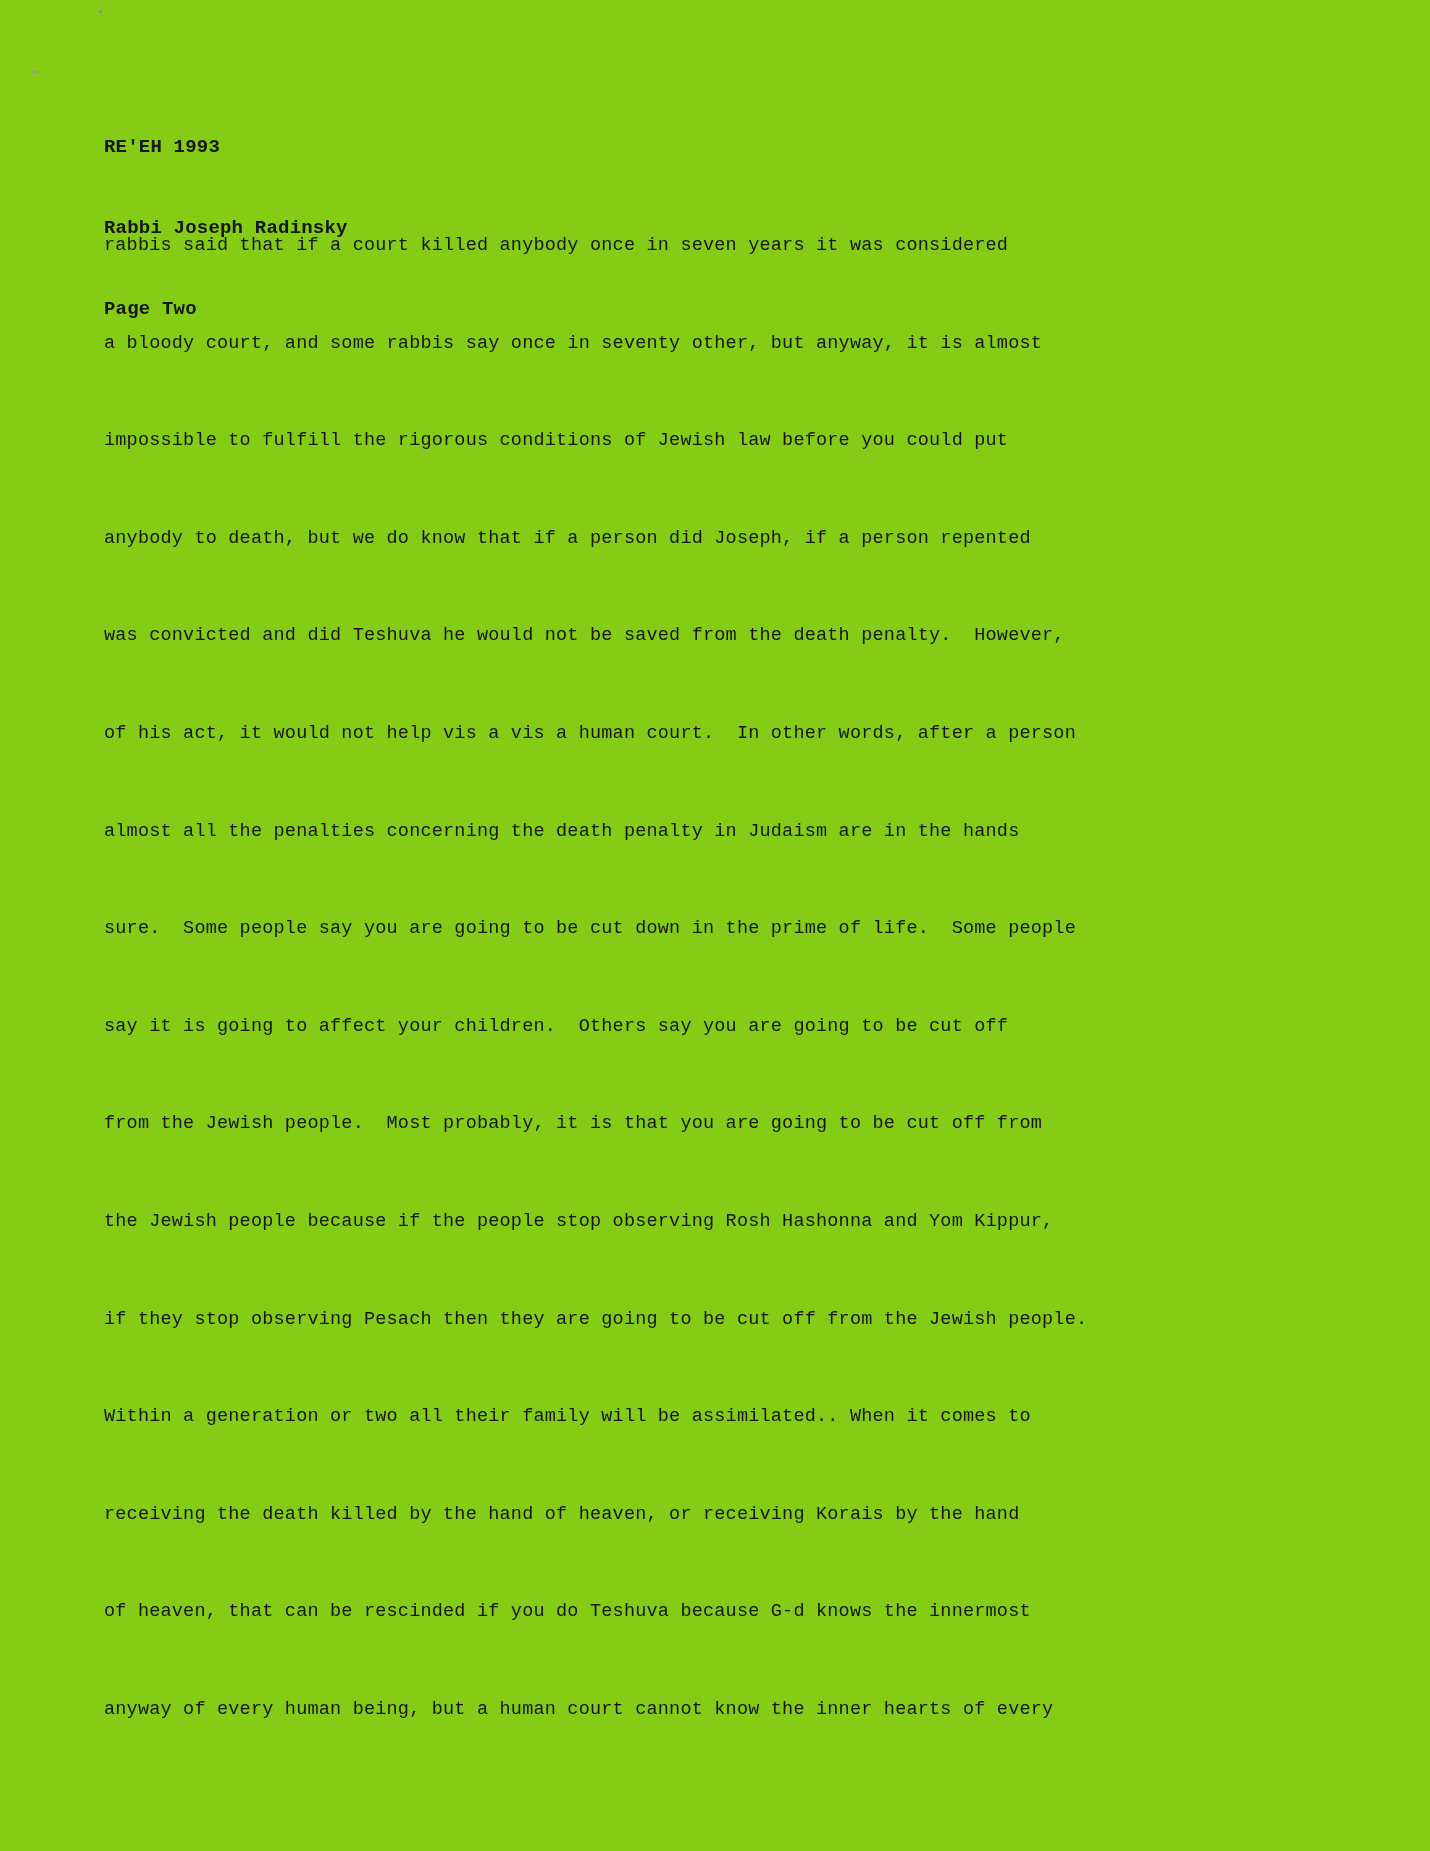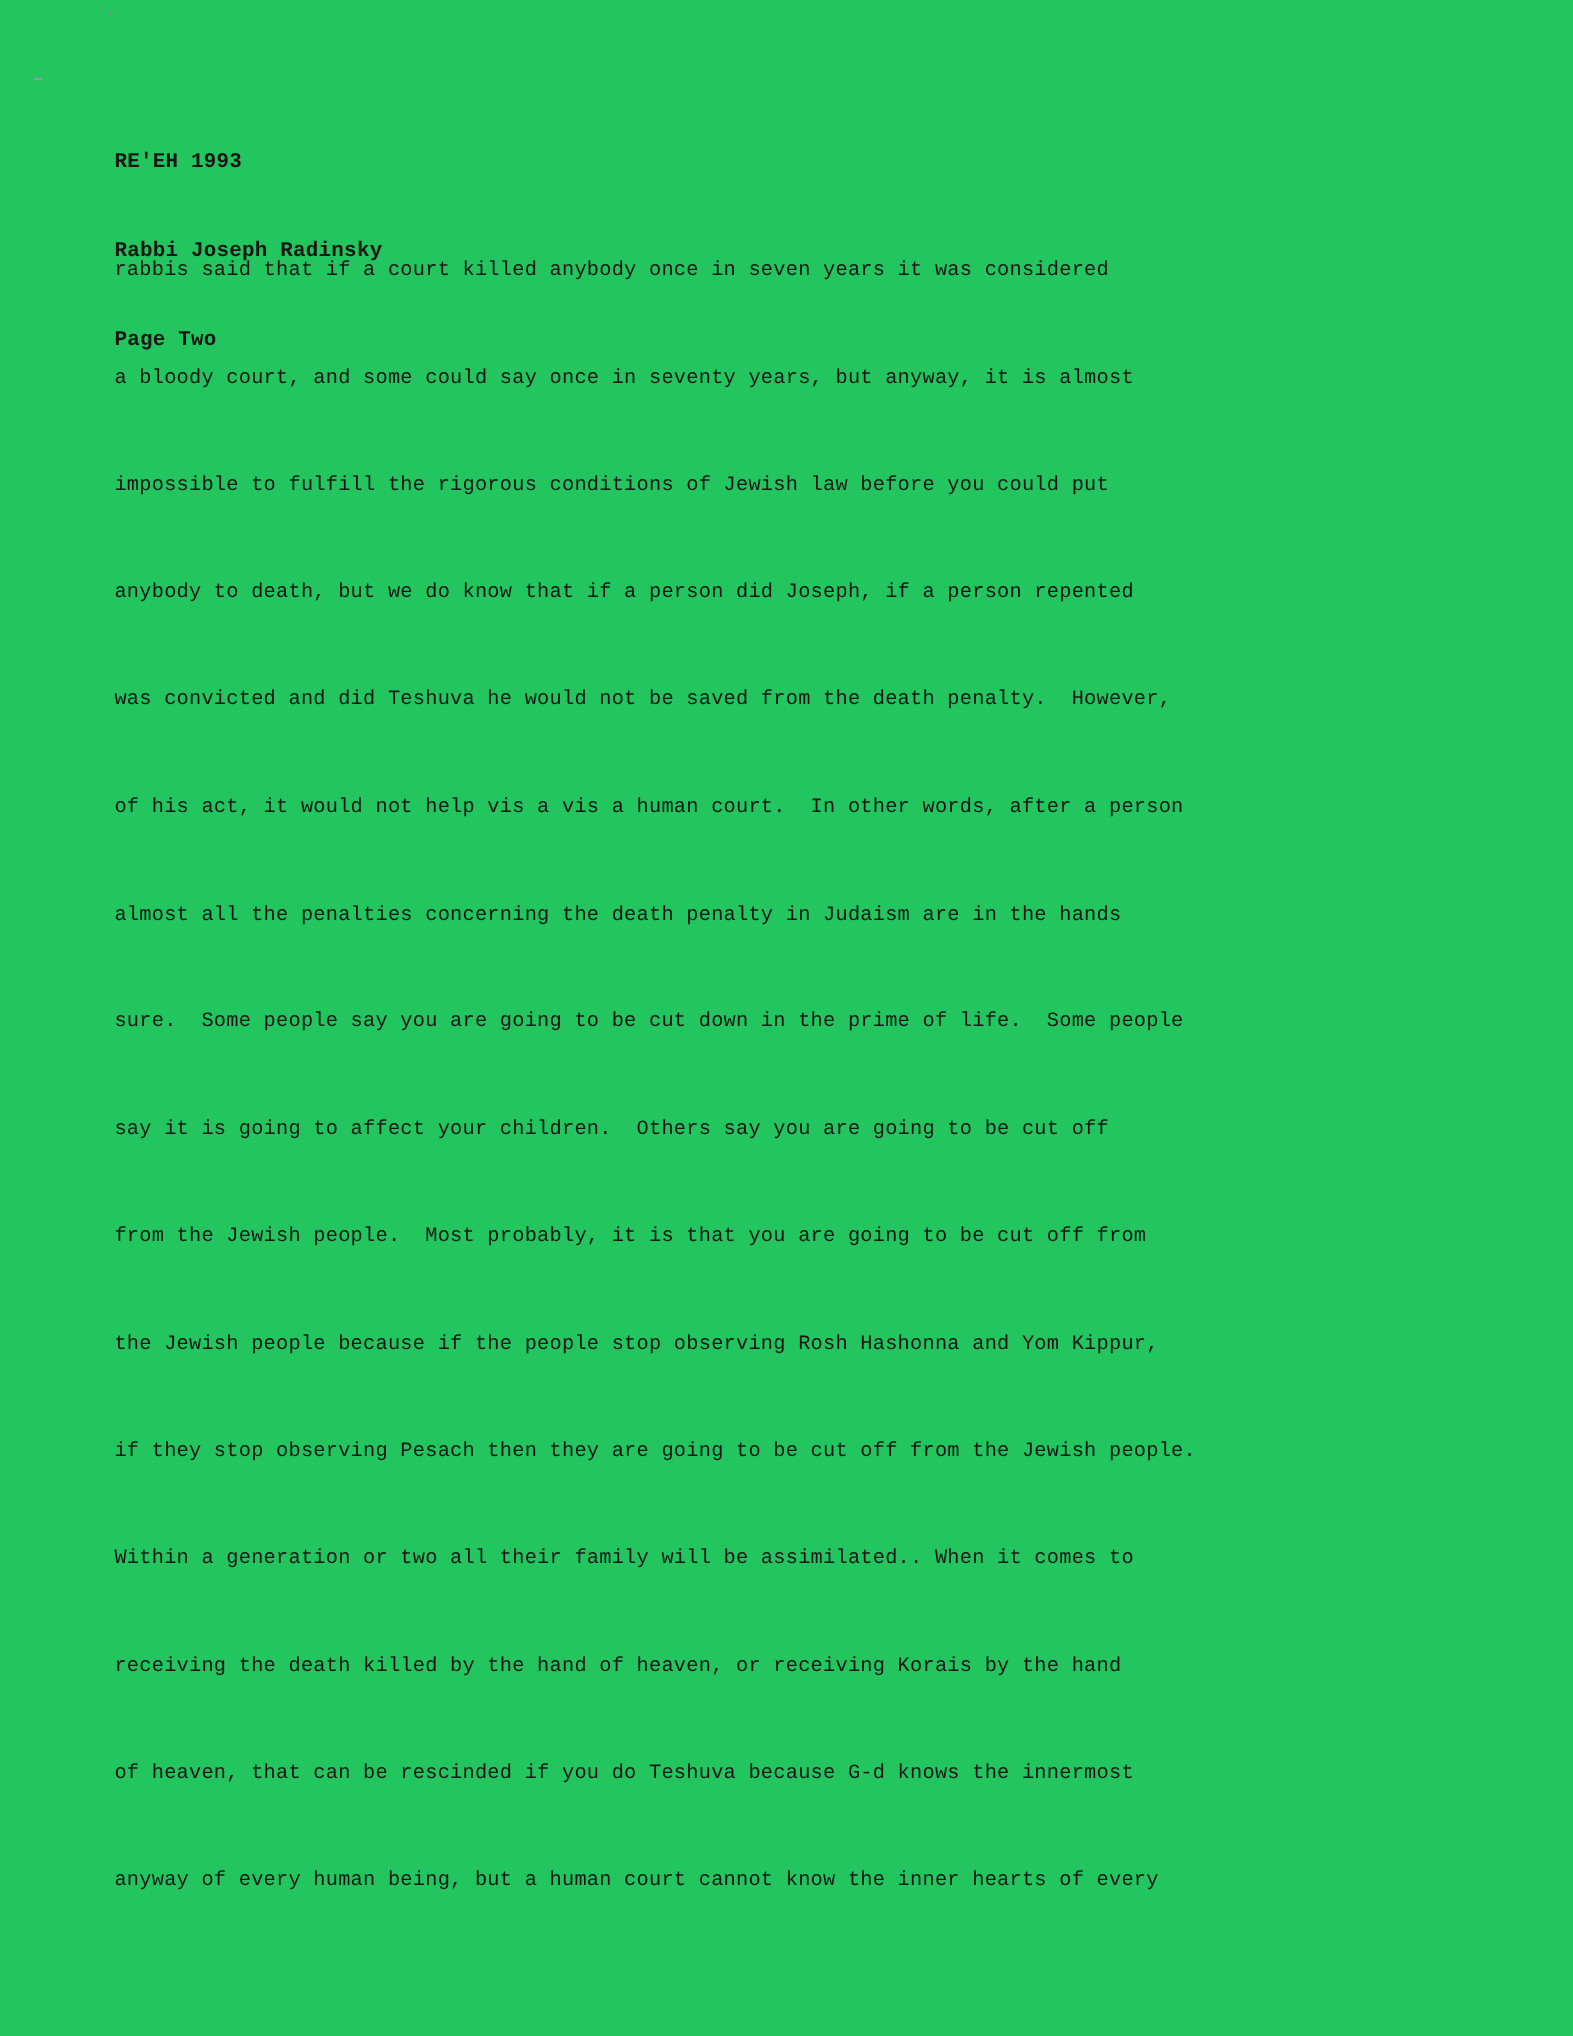--- a/index.html
+++ b/index.html
@@ -4,21 +4,21 @@
 <style>
   html, body {
     margin: 0;
     padding: 0;
     background: #ffffff;
   }
   .page {
     position: relative;
     width: 1430px;
     height: 1851px;
-    background: #22c55e;
+    background: #84cc16;
     overflow: hidden;
     font-family: "Liberation Mono", "DejaVu Sans Mono", monospace;
     color: #161616;
   }
   .header {
     position: absolute;
     left: 104px;
     top: 80px;
     font-size: 19px;
     line-height: 27px;
@@ -68,21 +68,21 @@
   <div class="speck-dash"></div>
 
   <div class="header">
     <div class="hline">RE'EH 1993</div>
     <div class="hline">Rabbi Joseph Radinsky</div>
     <div class="hline">Page Two</div>
   </div>
 
   <div class="body-text">
     <div class="tline">rabbis said that if a court killed anybody once in seven years it was considered</div>
-    <div class="tline">a bloody court, and some could say once in seventy years, but anyway, it is almost</div>
+    <div class="tline">a bloody court, and some rabbis say once in seventy other, but anyway, it is almost</div>
     <div class="tline">impossible to fulfill the rigorous conditions of Jewish law before you could put</div>
     <div class="tline">anybody to death, but we do know that if a person did Joseph, if a person repented</div>
     <div class="tline">was convicted and did Teshuva he would not be saved from the death penalty.  However,</div>
     <div class="tline">of his act, it would not help vis a vis a human court.  In other words, after a person</div>
     <div class="tline">almost all the penalties concerning the death penalty in Judaism are in the hands</div>
     <div class="tline">sure.  Some people say you are going to be cut down in the prime of life.  Some people</div>
     <div class="tline">say it is going to affect your children.  Others say you are going to be cut off</div>
     <div class="tline">from the Jewish people.  Most probably, it is that you are going to be cut off from</div>
     <div class="tline">the Jewish people because if the people stop observing Rosh Hashonna and Yom Kippur,</div>
     <div class="tline">if they stop observing Pesach then they are going to be cut off from the Jewish people.</div>

